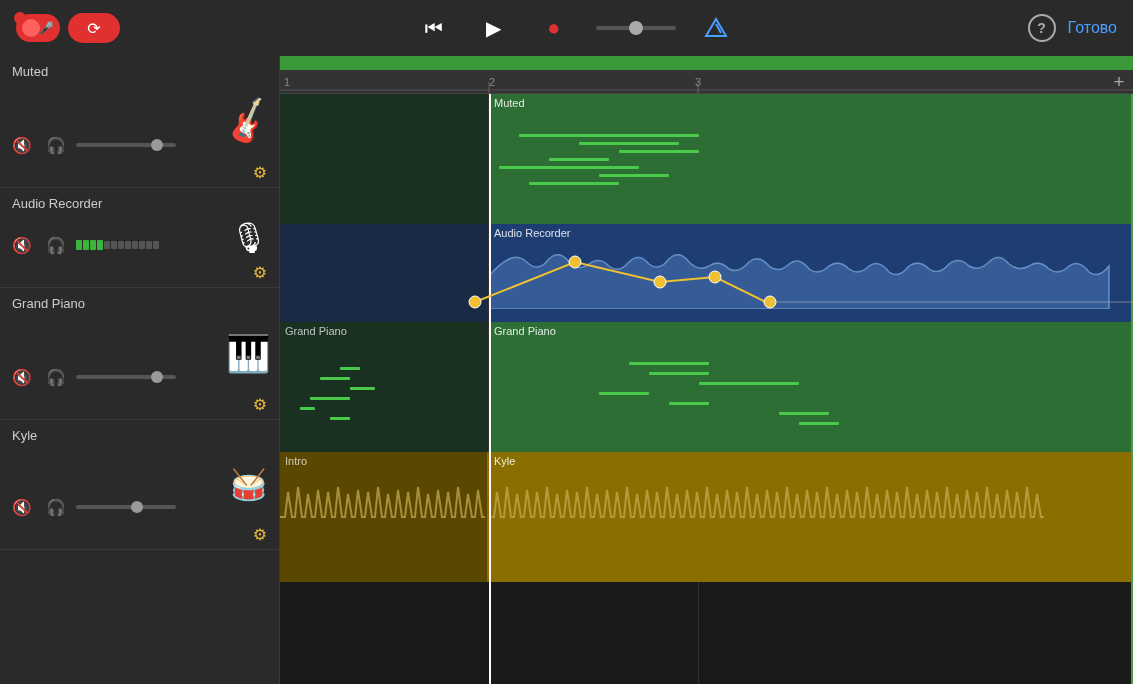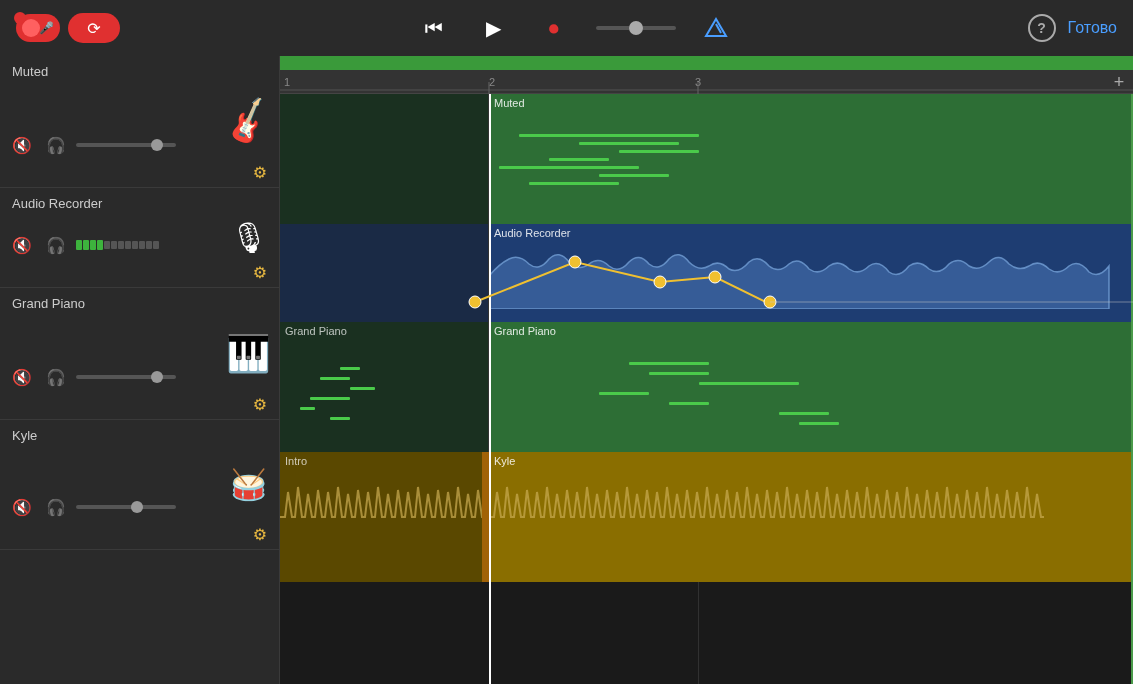--- a/index.html
+++ b/index.html
@@ -418,21 +418,21 @@
             <div style="position:absolute;top:40px;left:100px;width:50px;height:3px;background:#4aca4a;border-radius:1px;"></div>
             <div style="position:absolute;top:50px;left:170px;width:40px;height:3px;background:#4aca4a;border-radius:1px;"></div>
             <div style="position:absolute;top:60px;left:280px;width:50px;height:3px;background:#4aca4a;border-radius:1px;"></div>
             <div style="position:absolute;top:70px;left:300px;width:40px;height:3px;background:#4aca4a;border-radius:1px;"></div>
           </div>
         </div>
       </div>
 
       <div style="position:absolute; top:358px; left:0; right:0; height:130px;">
 
-        <div style="position:absolute; left:0; width:209px; height:130px; background:#5a4800; border-right:7px solid #a16207;">
+        <div style="position:absolute; left:0; width:209px; height:130px; background:#5a4800; border-right:2px solid #a16207;">
           <span style="font-size:11px;color:rgba(255,255,255,0.7);padding:3px 5px;display:block;">Intro</span>
 
           <div style="position:absolute;top:20px;left:0;right:0;height:90px;overflow:hidden;">
             <svg width="100%" height="90" preserveAspectRatio="none" style="opacity:0.8;">
               <path d="M0,45 L5,45 L8,20 L12,45 L15,45 L18,15 L22,45 L25,45 L28,22 L32,45 L35,45 L38,18 L42,45 L45,45 L48,20 L52,45 L55,45 L58,15 L62,45 L65,45 L68,22 L72,45 L75,45 L78,18 L82,45 L85,45 L88,20 L92,45 L95,45 L98,15 L102,45 L105,45 L108,22 L112,45 L115,45 L118,18 L122,45 L125,45 L128,20 L132,45 L135,45 L138,15 L142,45 L145,45 L148,22 L152,45 L155,45 L158,18 L162,45 L165,45 L168,20 L172,45 L175,45 L178,15 L182,45 L185,45 L188,22 L192,45 L195,45 L198,18 L202,45 L205,45" fill="none" stroke="rgba(200,170,80,0.9)" stroke-width="2"></path>
             </svg>
           </div>
         </div>
 
         <div style="position:absolute; left:209px; right:0; height:130px; background:#8a6e00;">

